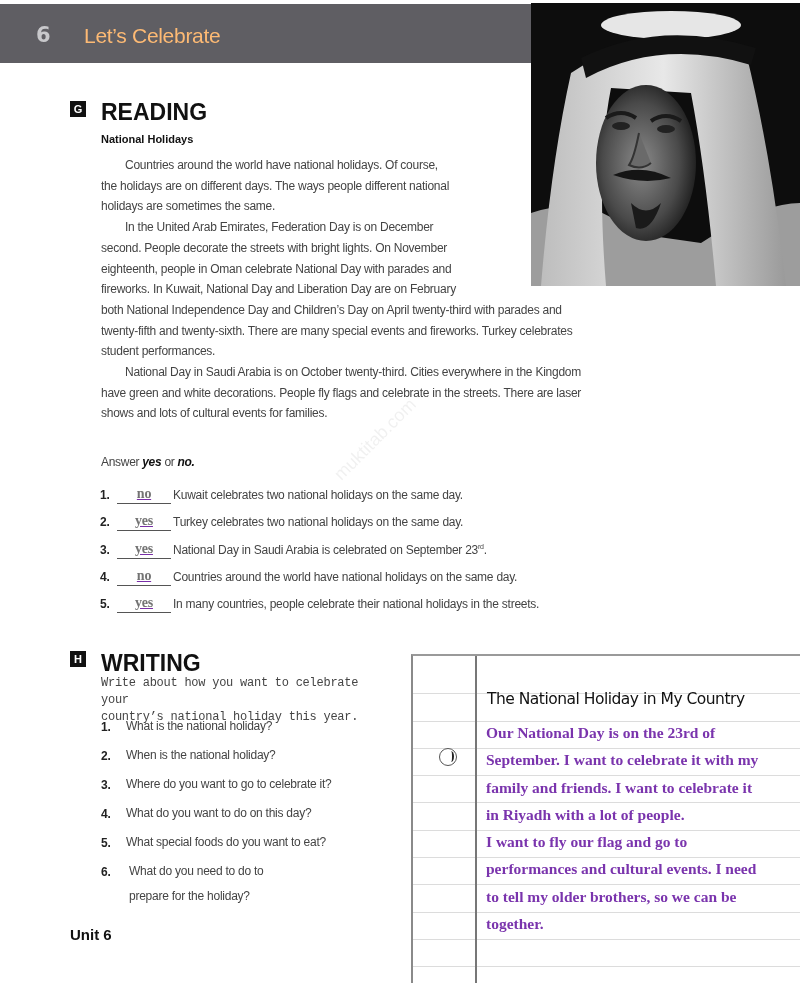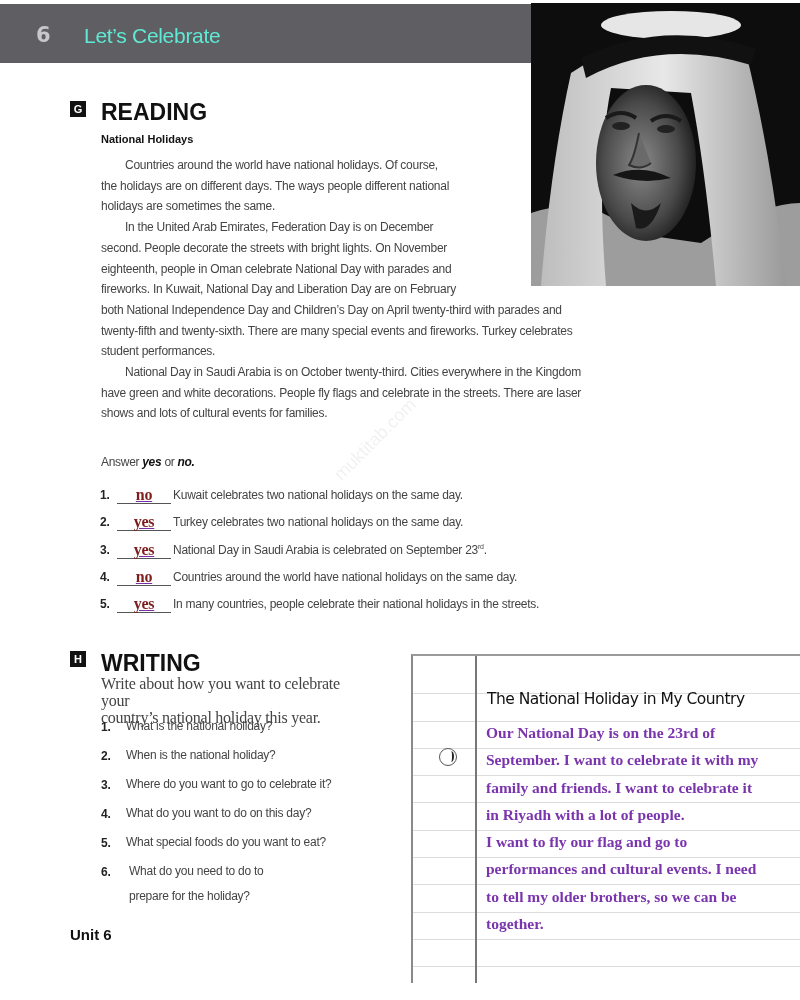--- a/index.html
+++ b/index.html
@@ -9,21 +9,21 @@
   .header-bar {
     position: absolute; left: 0; top: 4px; width: 532px; height: 59px;
     background: #5f5e63;
   }
   .unit-num {
     position: absolute; left: 36px; top: 19px; font-size: 21px; font-weight: bold;
     color: #c8c8cb; font-family: "DejaVu Sans", sans-serif;
   }
   .unit-title {
     position: absolute; left: 84px; top: 20px; font-size: 21px;
-    color: #5eead4; font-family: "Liberation Sans", sans-serif; letter-spacing: -0.3px;
+    color: #fdba74; font-family: "Liberation Sans", sans-serif; letter-spacing: -0.3px;
   }
 
   .photo {
     position: absolute; left: 531px; top: 3px; width: 269px; height: 283px;
     background: #101010; overflow: hidden;
   }
 
   .section-badge {
     position: absolute; width: 16px; height: 16px; background: #111;
     color: #fff; font-size: 11px; font-weight: bold; text-align: center; line-height: 16px;
@@ -55,29 +55,29 @@
   .qa-item {
     position: relative; height: 27.3px; font-family: "Liberation Sans", sans-serif;
     font-size: 12px; color: #444; white-space: nowrap; letter-spacing: -0.25px;
   }
   .qa-num { position: absolute; left: 0; top: 2px; font-weight: bold; color: #222; }
   .qa-blank {
     position: absolute; left: 17px; top: 0; width: 54px; height: 18px;
     border-bottom: 1px solid #555; text-align: center;
   }
   .qa-answer {
-    font-family: "Liberation Serif", serif; font-weight: bold; font-size: 16px;
-    color: #7f1d1d; text-decoration: underline; text-decoration-color: #7a2fa8;
+    font-family: "Liberation Serif", serif; font-weight: bold; font-size: 14px;
+    color: #737373; text-decoration: underline; text-decoration-color: #7a2fa8;
   }
   .qa-text { position: absolute; left: 73px; top: 2px; }
   sup { font-size: 7px; }
 
   .writing-intro {
-    position: absolute; left: 101px; top: 675px; font-family: Liberation Serif, serif;
-    font-size: 16px; line-height: 17px; color: #444; letter-spacing: -0.25px; width: 270px;
+    position: absolute; left: 101px; top: 675px; font-family: Liberation Mono, monospace;
+    font-size: 12px; line-height: 17px; color: #444; letter-spacing: -0.25px; width: 270px;
   }
   .w-list { position: absolute; left: 101px; top: 720px; width: 280px; }
   .w-item {
     position: relative; height: 29px; font-family: "Liberation Sans", sans-serif;
     font-size: 12px; color: #444; letter-spacing: -0.25px;
   }
   .w-num { position: absolute; left: 0; top: 0; font-weight: bold; color: #222; }
   .w-text { position: absolute; left: 25px; top: 0; line-height: 25px; margin-top: -6px; }
   .w-item.last .w-text { left: 28px; }
 

